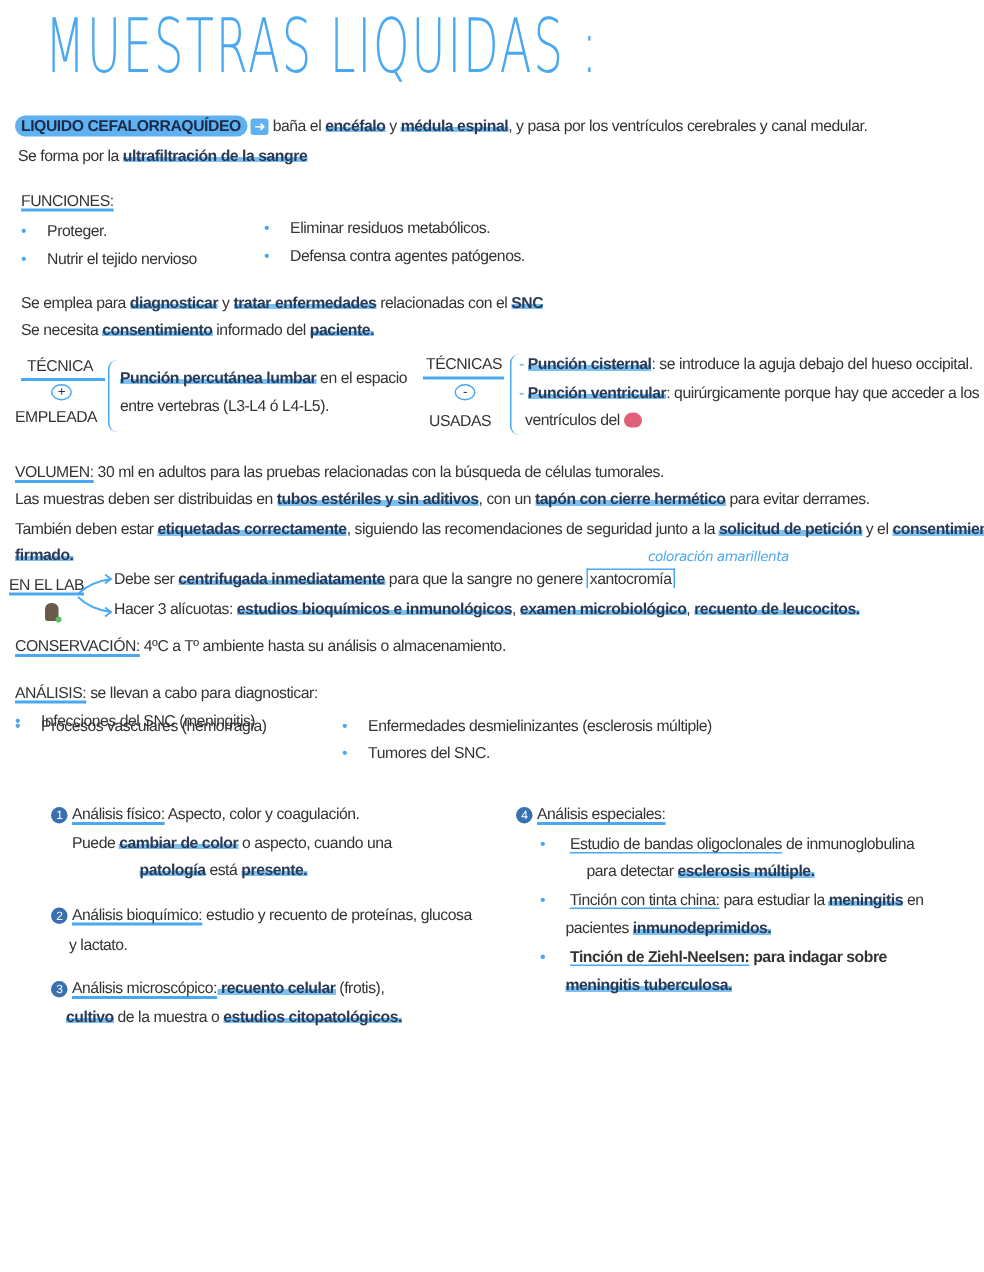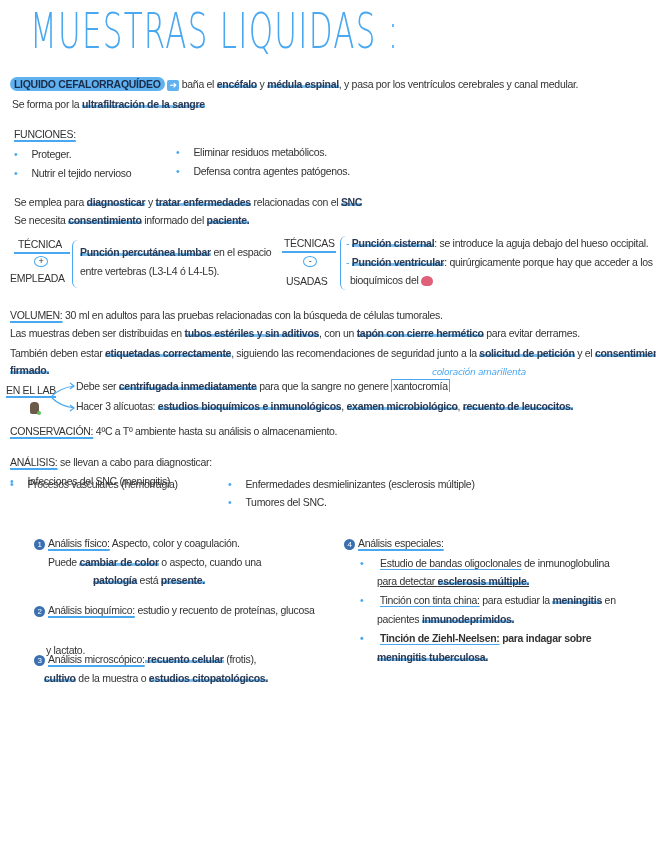--- a/index.html
+++ b/index.html
@@ -65,21 +65,21 @@
 <div class="circle" style="left:303px; top:256px;">-</div>
 <div class="abs" style="left:286px; top:275px;">USADAS</div>
 <div class="brace" style="left:340px; top:236px; width:6px; height:54px;"></div>
 <div class="abs" style="left:346px; top:237px;">
   <span style="color:#4aa8f0;">- </span><span class="hl">Punción cisternal</span><span>: se introduce la aguja debajo del hueso occipital.</span>
 </div>
 <div class="abs" style="left:346px; top:256px;">
   <span style="color:#4aa8f0;">- </span><span class="hl">Punción ventricular</span><span>: quirúrgicamente porque hay que acceder a los</span>
 </div>
 <div class="abs" style="left:350px; top:274px;">
-  <span>bioquímicos del</span>
+  <span>ventrículos del</span>
   <span class="brain-icon"></span>
 </div>
 
 <div class="abs" style="left:10px; top:309px;">
   <span class="head">VOLUMEN:</span><span> 30 ml en adultos para las pruebas relacionadas con la búsqueda de células tumorales.</span>
 </div>
 <div class="abs" style="left:10px; top:327px;">
   <span>Las muestras deben ser distribuidas en </span><span class="hl">tubos estériles y sin aditivos</span><span>, con un </span><span class="hl">tapón con cierre hermético</span><span> para evitar derrames.</span>
 </div>
 <div class="abs" style="left:10px; top:347px;">
@@ -123,36 +123,36 @@
 <div class="abs" style="left:48px; top:556px;">
   <span>Puede </span><span class="hl">cambiar de color</span><span> o aspecto, cuando una</span>
 </div>
 <div class="abs" style="left:48px; top:574px;padding-left:45px;">
   <span class="hl">patología</span><span> está </span><span class="hl">presente.</span>
 </div>
 
 <div class="abs" style="left:34px; top:604px;">
   <span class="num-icon">2</span><span class="head">Análisis bioquímico:</span><span> estudio y recuento de proteínas, glucosa</span>
 </div>
-<div class="abs" style="left:46px; top:624px;margin-top:20px;">y lactato.</div>
+<div class="abs" style="left:46px; top:624px;">y lactato.</div>
 
 <div class="abs" style="left:34px; top:653px;">
   <span class="num-icon">3</span><span class="head">Análisis microscópico:</span><span class="hl"> recuento celular</span><span> (frotis),</span>
 </div>
 <div class="abs" style="left:44px; top:672px;">
   <span class="hl">cultivo</span><span> de la muestra o </span><span class="hl">estudios citopatológicos.</span>
 </div>
 
 <div class="abs" style="left:344px; top:537px;">
   <span class="num-icon">4</span><span class="head">Análisis especiales:</span>
 </div>
 <div class="abs bullet" style="left:360px; top:557px;">
   <span class="ul">Estudio de bandas oligoclonales</span><span> de inmunoglobulina</span>
 </div>
-<div class="abs" style="left:377px; top:575px;text-decoration:underline;">
+<div class="abs" style="left:391px; top:575px;">
   <span>para detectar </span><span class="hl">esclerosis múltiple.</span>
 </div>
 <div class="abs bullet" style="left:360px; top:594px;">
   <span class="ul">Tinción con tinta china:</span><span> para estudiar la </span><span class="hl">meningitis</span><span> en</span>
 </div>
 <div class="abs" style="left:377px; top:613px;">
   <span>pacientes </span><span class="hl">inmunodeprimidos.</span>
 </div>
 <div class="abs bullet" style="left:360px; top:632px;font-weight:bold;">
   <span class="ul">Tinción de Ziehl-Neelsen:</span><span> para indagar sobre</span>

